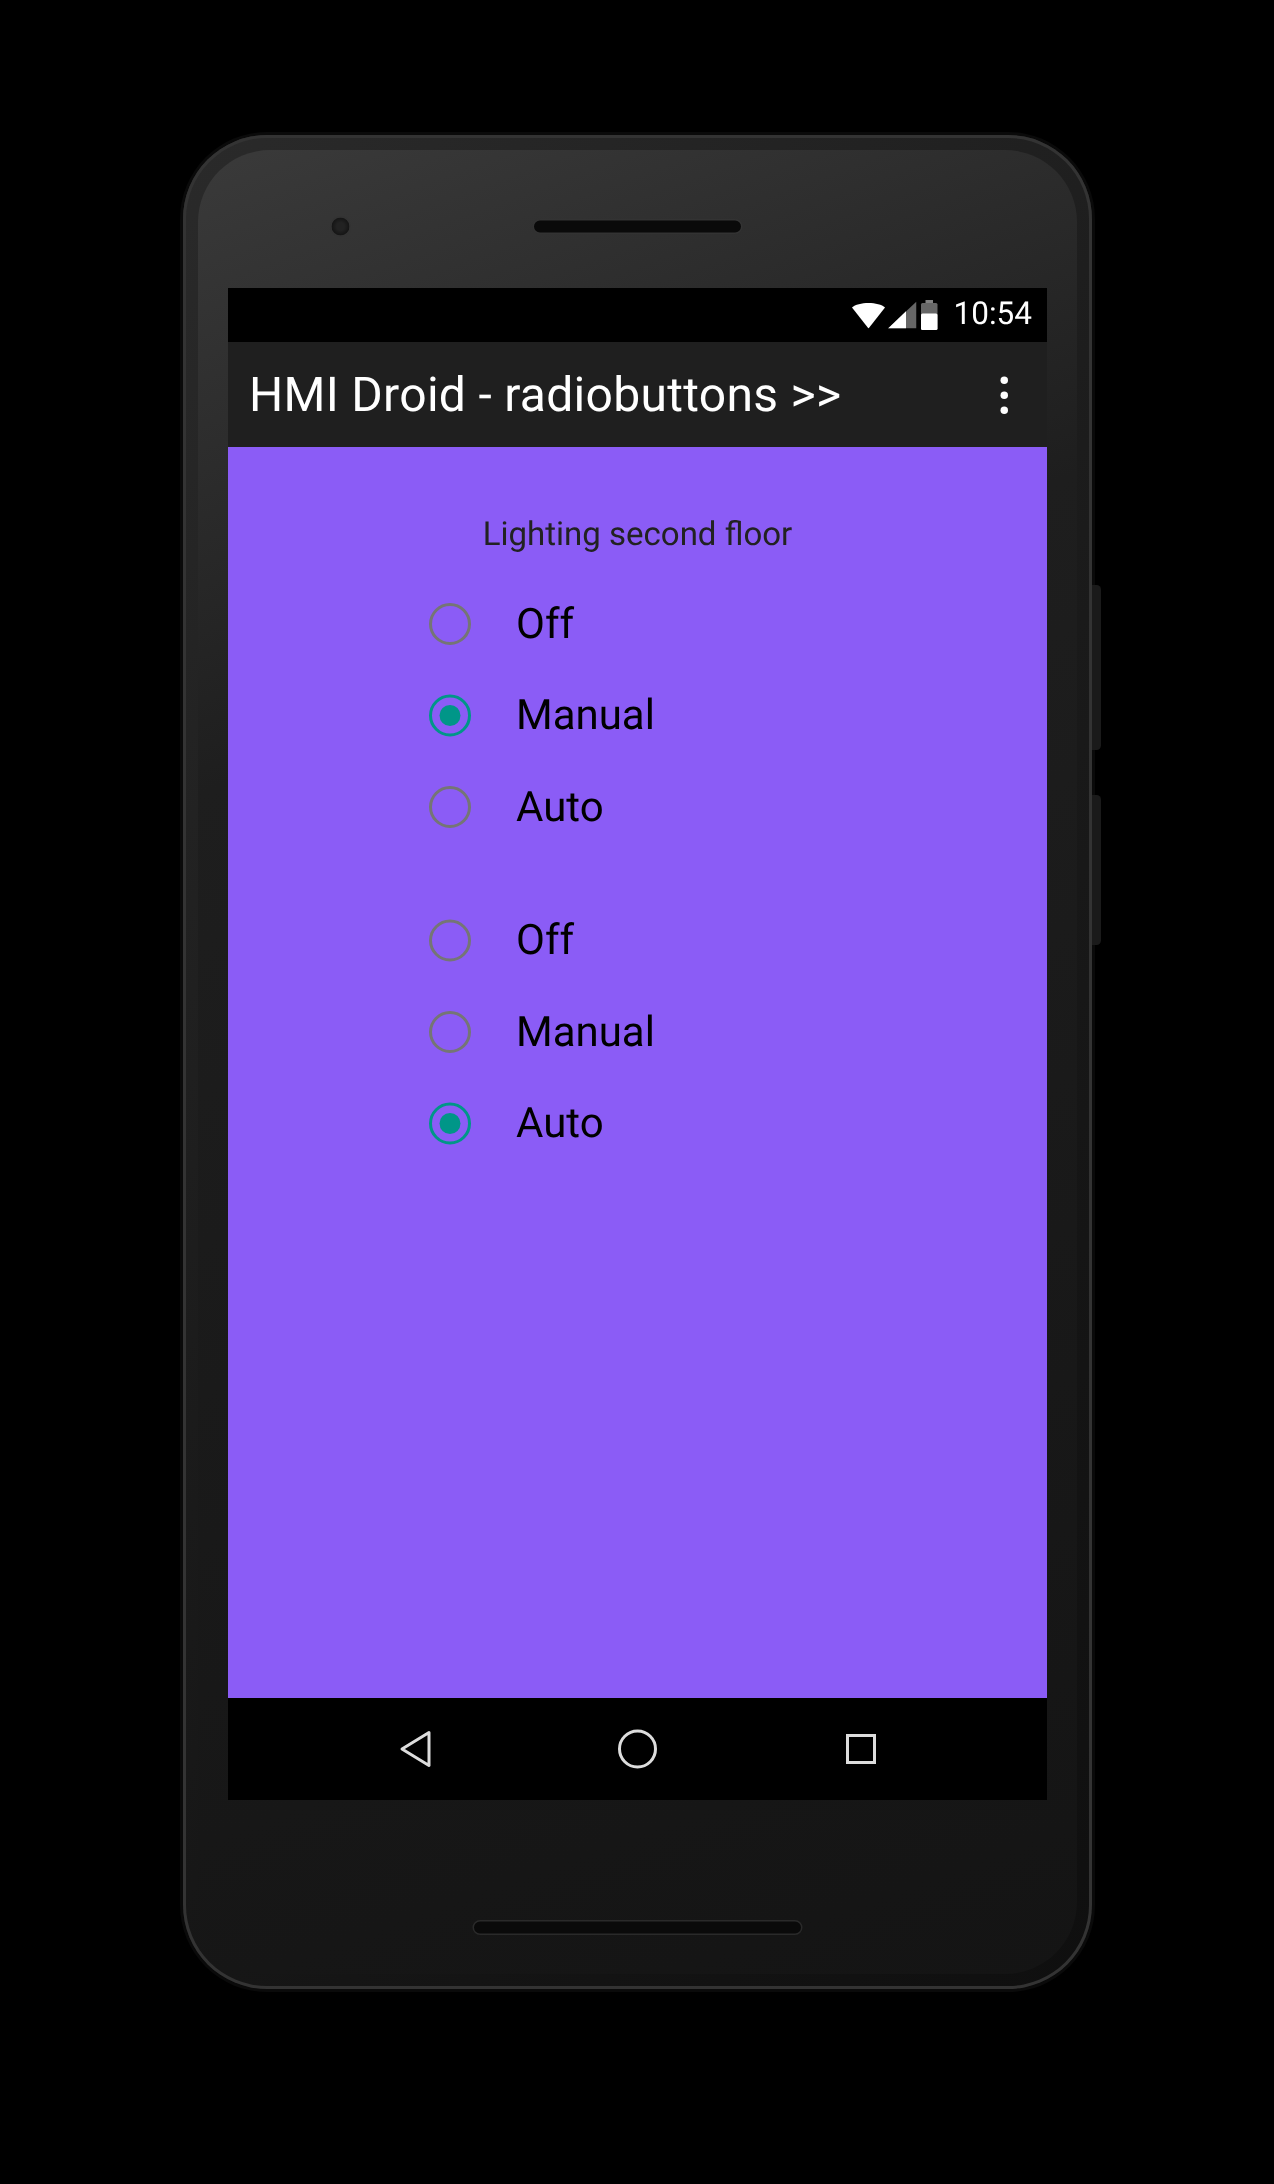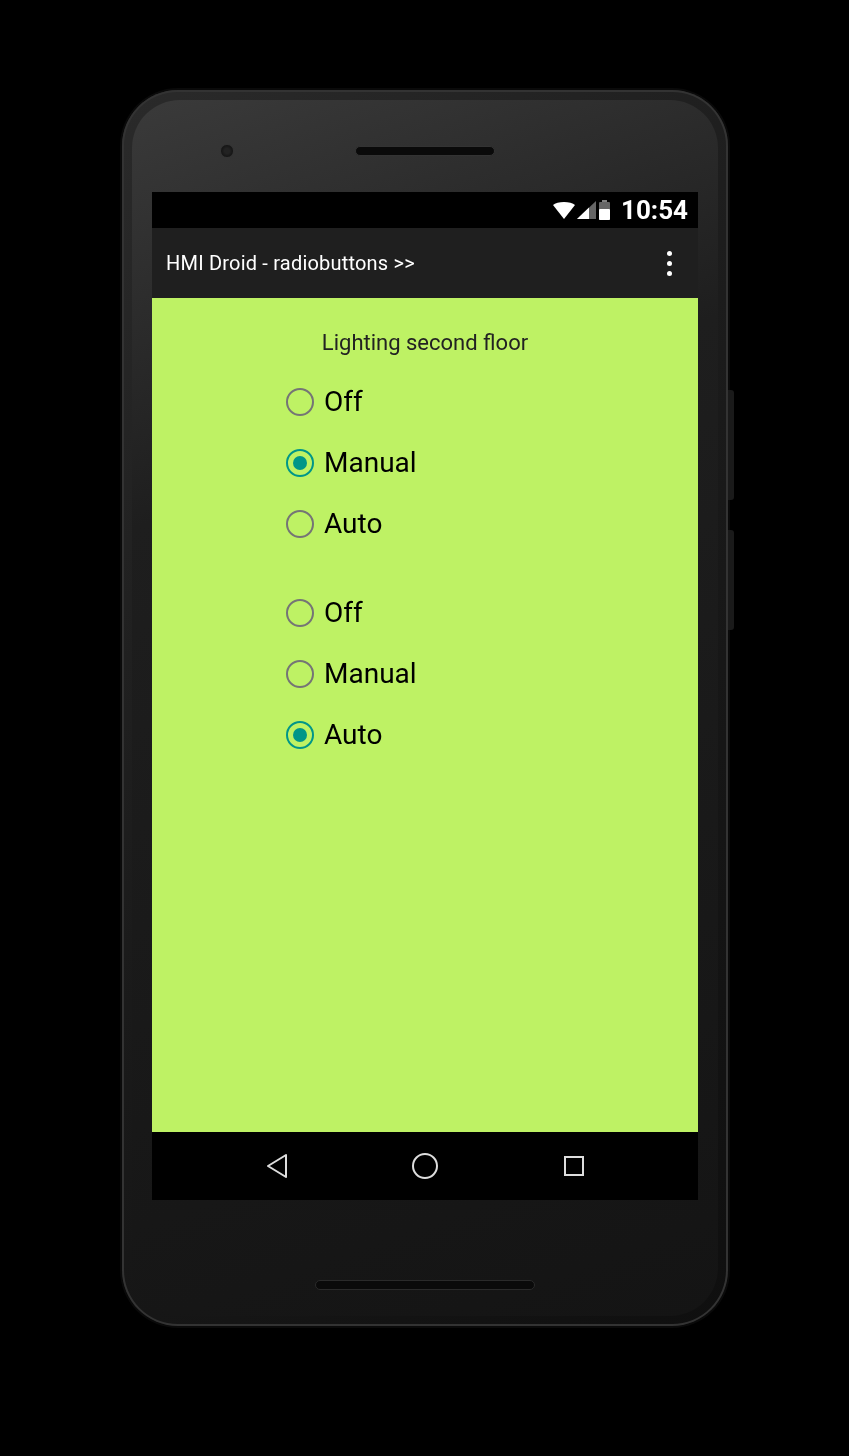--- a/index.html
+++ b/index.html
@@ -106,73 +106,73 @@
     .status-icons {
       display: flex;
       align-items: center;
       gap: 2px;
     }
     .wifi-icon svg, .signal-icon svg, .battery-icon svg {
       display: block;
     }
     .clock {
       margin-left: 6px;
-      font-weight: 700;
-      font-size: 26px;
+      font-weight: 400;
+      font-size: 21px;
     }
     .app-bar {
       height: 70px;
       background: #1f1f1f;
       display: flex;
       align-items: center;
       justify-content: space-between;
       padding: 0 18px 0 14px;
     }
     .app-title {
       color: #fff;
-      font-size: 20px;
+      font-size: 32px;
       font-weight: 400;
       letter-spacing: 0.2px;
     }
     .overflow-menu {
       color: #fff;
       display: flex;
       flex-direction: column;
       gap: 5px;
       padding: 8px;
       cursor: pointer;
     }
     .overflow-menu span {
       width: 5px;
       height: 5px;
       background: #fff;
       border-radius: 50%;
     }
     .content {
-      background: #bef264;
+      background: #8b5cf6;
       height: 834px;
-      padding-top: 32px;
+      padding-top: 46px;
     }
     .group {
       margin-bottom: 56px;
     }
     .group-title {
       text-align: center;
       font-size: 22px;
       color: #222;
       margin-bottom: 30px;
       font-weight: 400;
     }
     .radio-list {
       padding-left: 134px;
     }
     .radio-item {
       display: flex;
       align-items: center;
-      gap: 10px;
+      gap: 30px;
       margin-bottom: 28px;
       cursor: pointer;
     }
     .radio-circle {
       width: 28px;
       height: 28px;
       border-radius: 50%;
       border: 2.5px solid #757575;
       display: flex;
       align-items: center;

